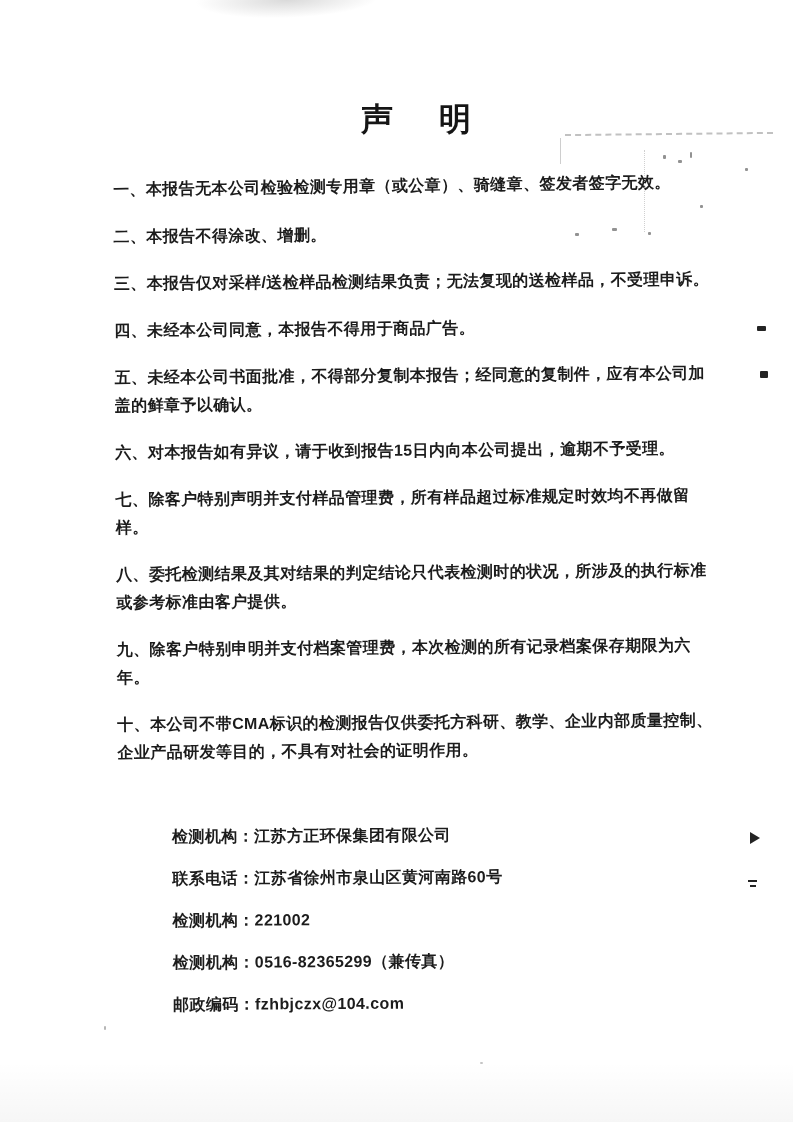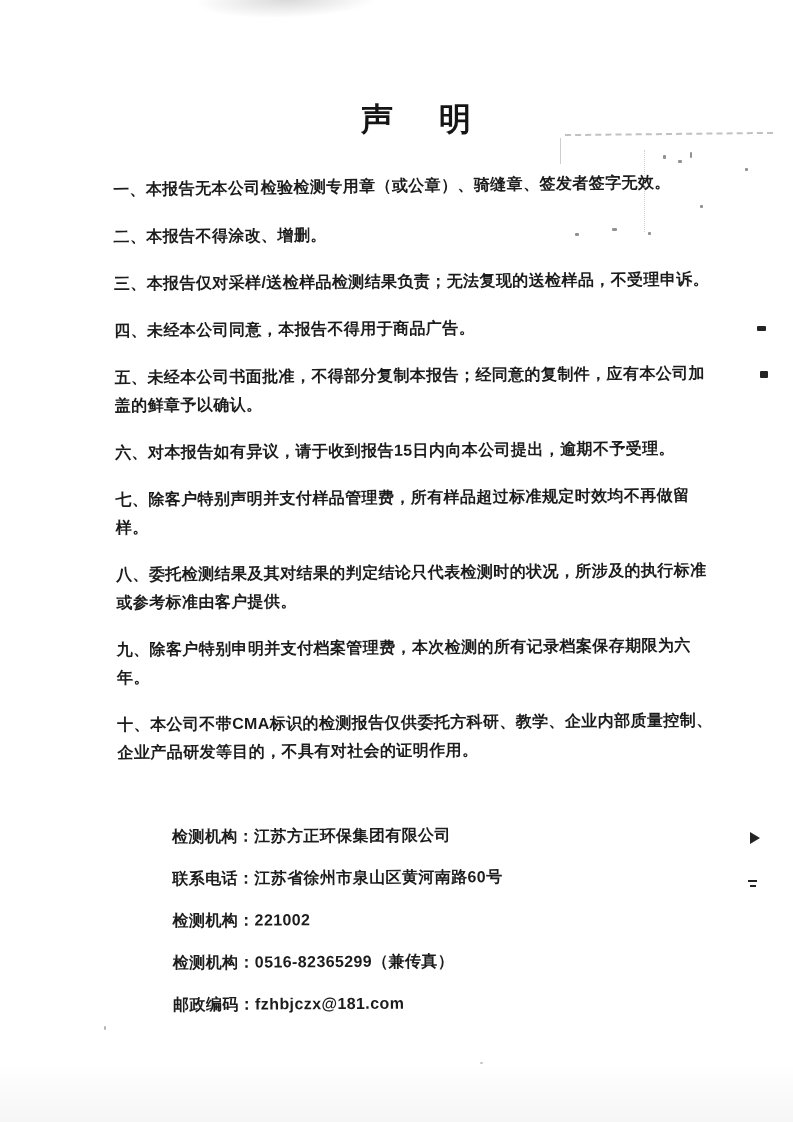--- a/index.html
+++ b/index.html
@@ -143,21 +143,21 @@
   <div class="contact">
 
       <p class="contact-row"><span class="contact-label">检测机构：</span><span class="contact-value">江苏方正环保集团有限公司</span></p>
 
       <p class="contact-row"><span class="contact-label">联系电话：</span><span class="contact-value">江苏省徐州市泉山区黄河南路60号</span></p>
 
       <p class="contact-row"><span class="contact-label">检测机构：</span><span class="contact-value">221002</span></p>
 
       <p class="contact-row"><span class="contact-label">检测机构：</span><span class="contact-value">0516-82365299（兼传真）</span></p>
 
-      <p class="contact-row"><span class="contact-label">邮政编码：</span><span class="contact-value">fzhbjczx@181.com</span></p>
+      <p class="contact-row"><span class="contact-label">邮政编码：</span><span class="contact-value">fzhbjczx@104.com</span></p>
     </div>
 
   <div class="artifact smudge-top"></div>
   <div class="artifact ghost-dashes"></div>
   <div class="artifact ghost-left-tick"></div>
   <div class="artifact ghost-vline"></div>
   <div class="artifact speck s1"></div>
   <div class="artifact speck s2"></div>
   <div class="artifact speck s3"></div>
   <div class="artifact speck s4"></div>

